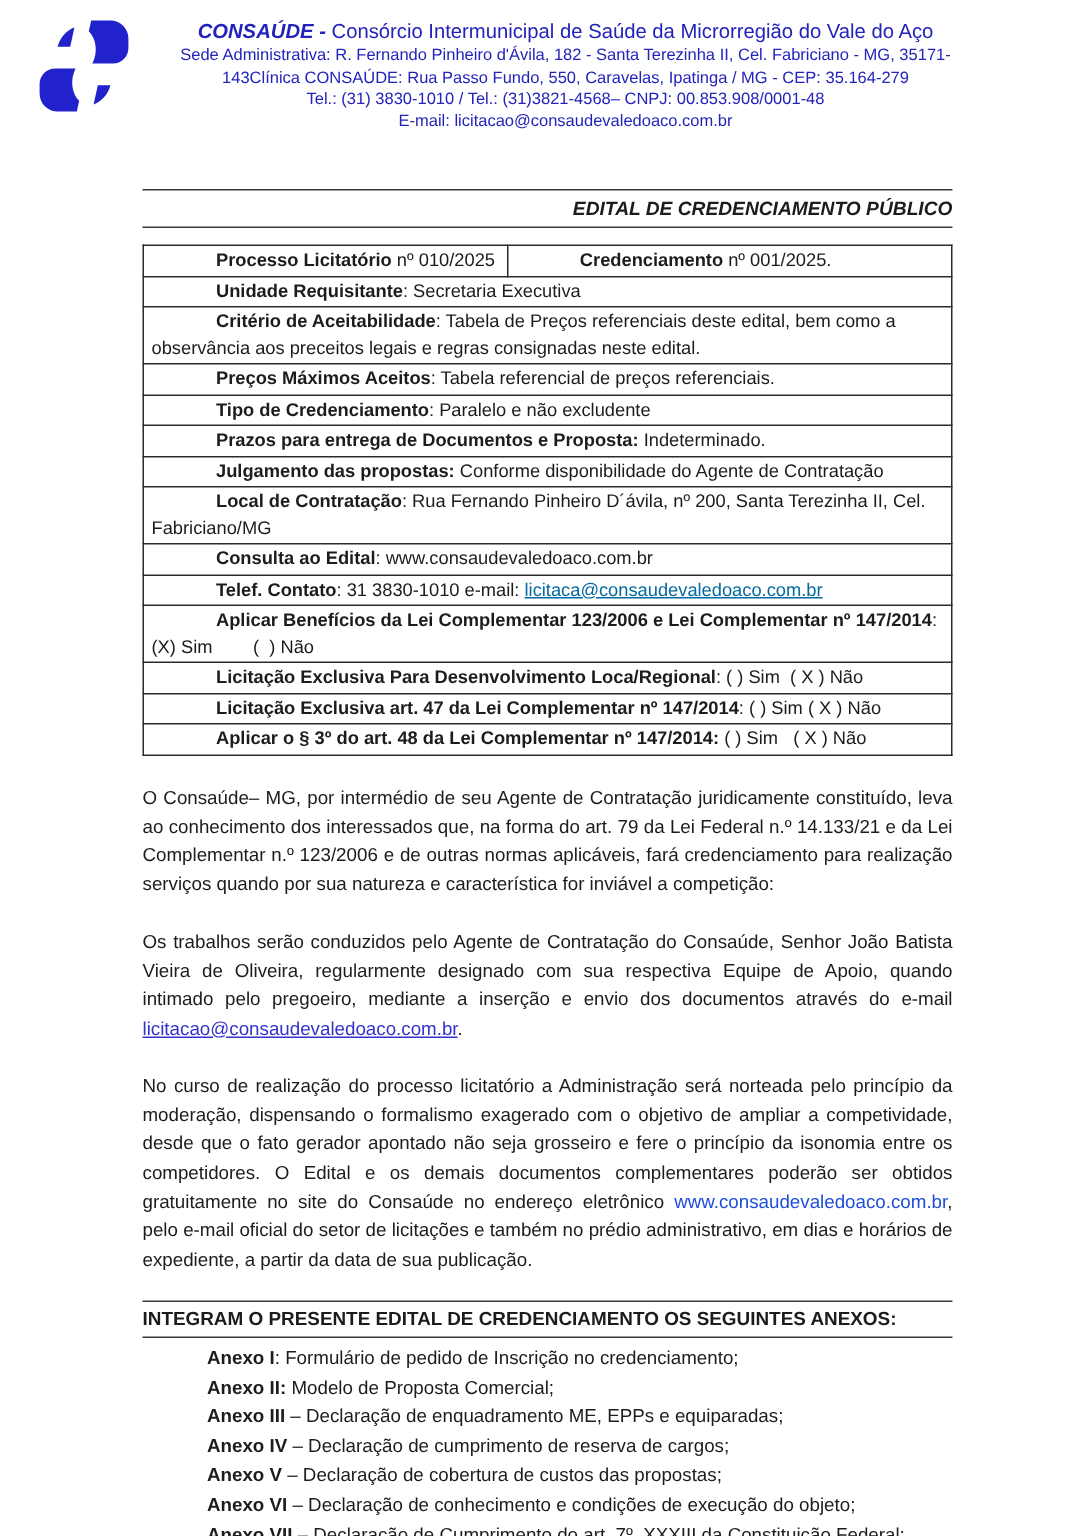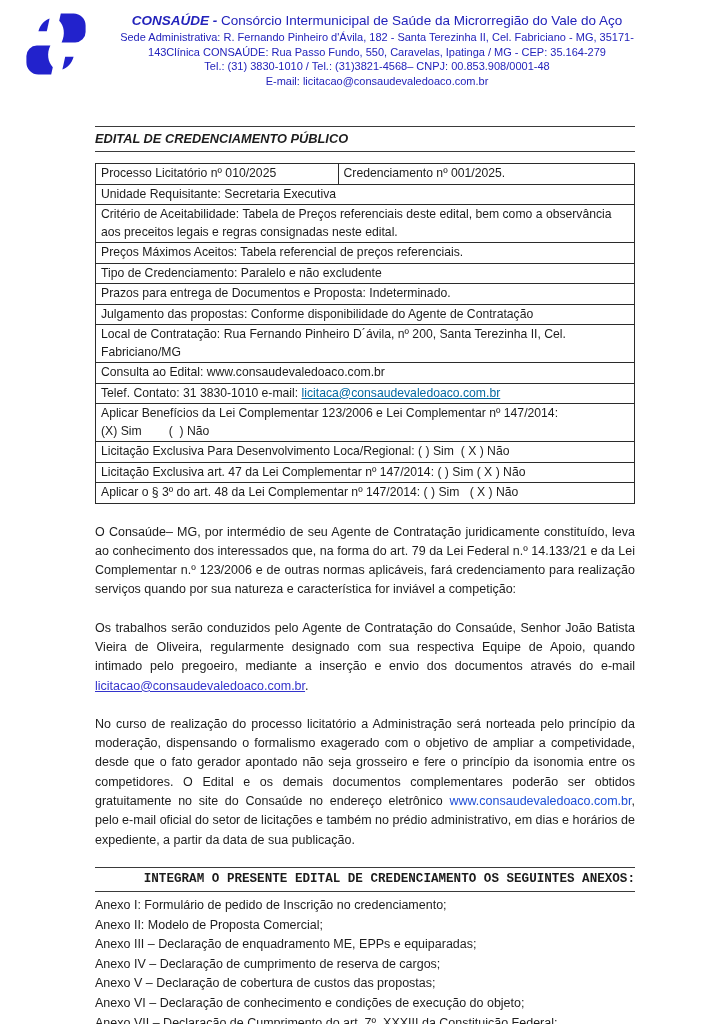--- a/index.html
+++ b/index.html
@@ -18,43 +18,43 @@
   .addr{font-size:11px;line-height:14.5px;}
   .mail-link{color:#2323bb;text-decoration:none;cursor:pointer;}
 
   
   .content{margin:0 89px 0 95px;}
 
   
   .title-block{margin-top:14px;}
   .rule{border:none;border-top:1.3px solid #3a3a3a;margin:0;}
   .doc-title{
-    text-align:left;font-weight:bold;font-style:italic;
+    text-align:right;font-weight:bold;font-style:italic;
     font-size:12.8px;padding:4px 0 5px;
   }
 
   
   table.info{border-collapse:collapse;width:100%;margin-top:11px;font-size:12.2px;}
   table.info td{border:1.4px solid #2b2b2b;padding:1px 5px;line-height:17.5px;vertical-align:top;}
-  .lbl{font-weight:normal;}
+  .lbl{font-weight:bold;margin-left:43px;}
   .opts{white-space:pre-wrap;}
   a.tbl-link{color:#0369a1;text-decoration:underline;cursor:pointer;}
 
   
   .body-par{
     font-size:12.5px;line-height:19.3px;text-align:justify;
     margin:19px 0 0 0;
   }
   a.email-link{color:#3333cc;text-decoration:underline;cursor:pointer;}
   a.site-link{color:#1d4ed8;text-decoration:none;cursor:pointer;}
 
   
   .anexos-heading-block{
     margin-top:17px;border-top:1.3px solid #3a3a3a;border-bottom:1.3px solid #3a3a3a;
-    text-align:right;font-weight:bold;font-size:12.6px;padding:4px 0 5px;font-family:Liberation Mono, monospace;
+    text-align:left;font-weight:bold;font-size:12.6px;padding:4px 0 5px;
   }
   .anexos-list{margin-top:4px;font-size:12.5px;line-height:19.6px;text-align:justify;}
   .anexo-item{margin:0;}
 </style>
 </head>
 <body>
 
 <div class="page">
 
   <header class="doc-header">

